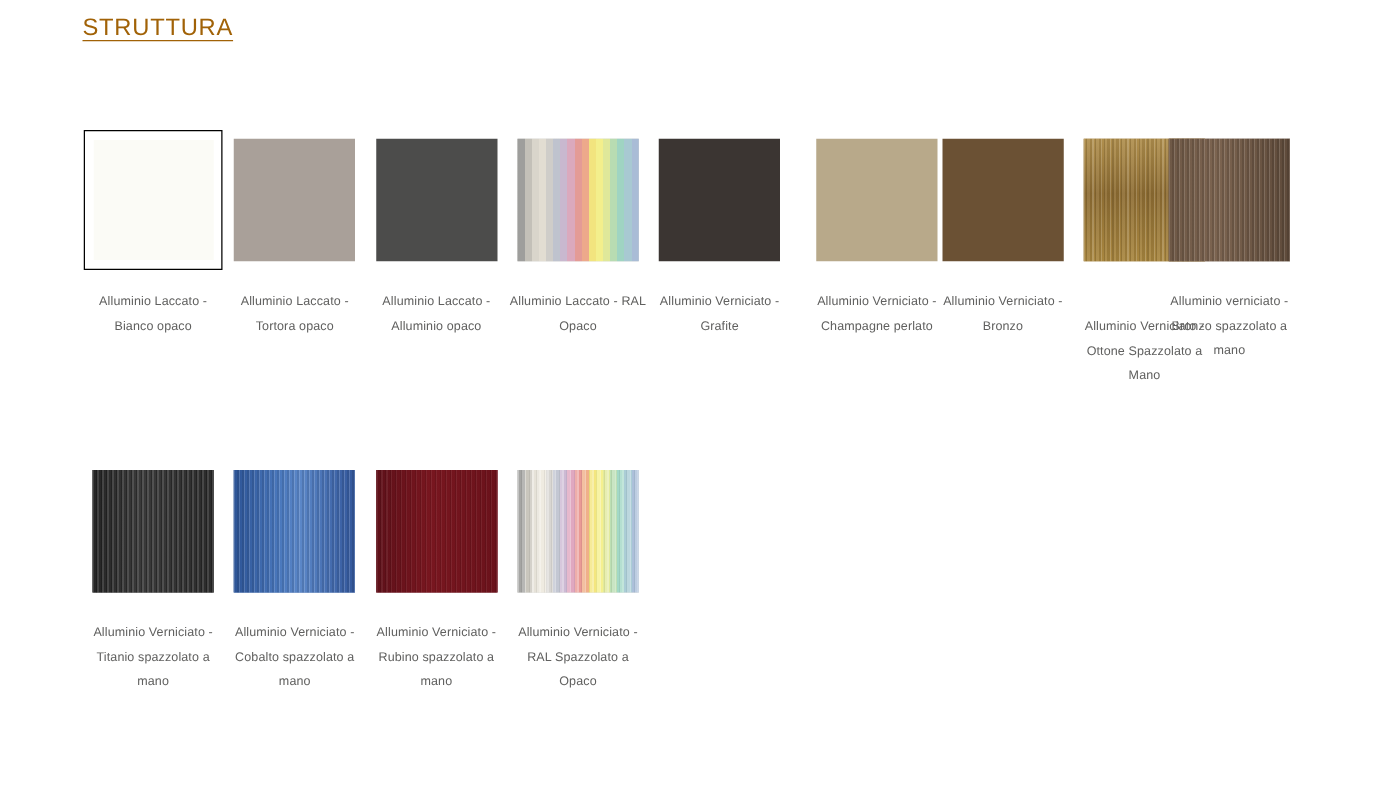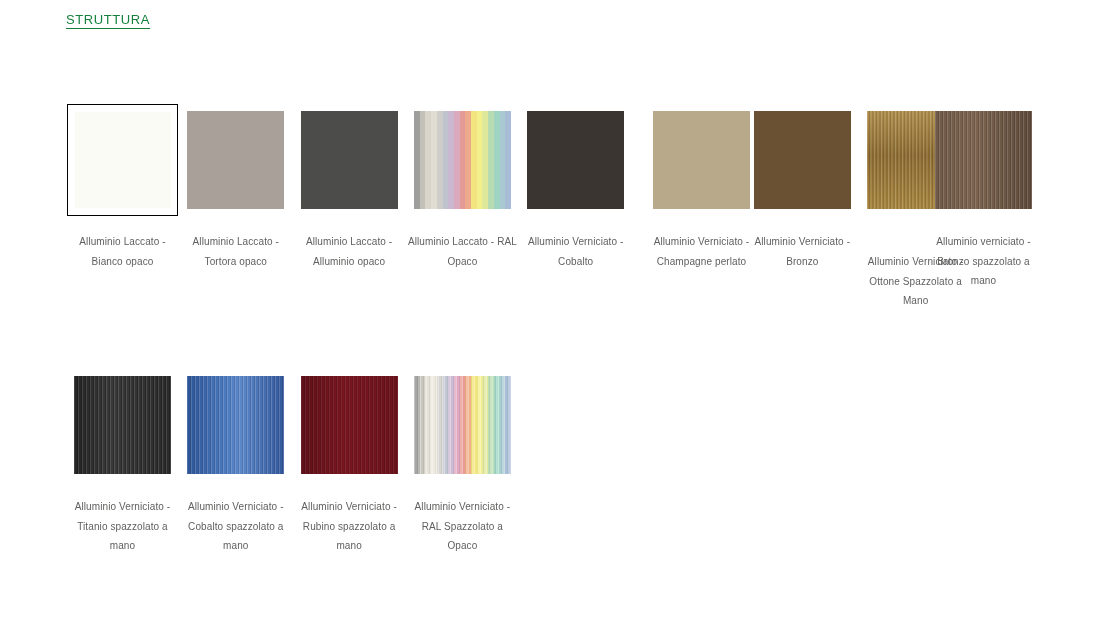--- a/index.html
+++ b/index.html
@@ -20,23 +20,23 @@
     width: 1116px;
     height: 637px;
     box-sizing: border-box;
   }
 
   
   .section-title {
     position: absolute;
     left: 66px;
     top: 12px;
-    font-size: 13px;
+    font-size: 19px;
     letter-spacing: 0.6px;
-    color: #15803d;
+    color: #a16207;
     font-weight: 400;
     text-decoration: underline;
     text-underline-offset: 4px;
     white-space: nowrap;
   }
 
   
   .grid {
     position: absolute;
     left: 66px;
@@ -153,21 +153,21 @@
         <div class="cell" style="left: 339.9px;">
           <div class="swatch-frame">
             <div class="swatch" style="background-image: linear-gradient(90deg, rgb(158, 158, 156) 0%, rgb(158, 158, 156) 5.882%, rgb(195, 192, 184) 5.882%, rgb(195, 192, 184) 11.765%, rgb(217, 213, 203) 11.765%, rgb(217, 213, 203) 17.647%, rgb(226, 221, 210) 17.647%, rgb(226, 221, 210) 23.529%, rgb(207, 205, 201) 23.529%, rgb(207, 205, 201) 29.412%, rgb(191, 195, 206) 29.412%, rgb(191, 195, 206) 35.294%, rgb(201, 184, 207) 35.294%, rgb(201, 184, 207) 41.176%, rgb(219, 169, 189) 41.176%, rgb(219, 169, 189) 47.059%, rgb(228, 155, 150) 47.059%, rgb(228, 155, 150) 52.941%, rgb(237, 169, 139) 52.941%, rgb(237, 169, 139) 58.824%, rgb(242, 228, 126) 58.824%, rgb(242, 228, 126) 64.706%, rgb(243, 239, 140) 64.706%, rgb(243, 239, 140) 70.588%, rgb(223, 232, 154) 70.588%, rgb(223, 232, 154) 76.471%, rgb(184, 220, 178) 76.471%, rgb(184, 220, 178) 82.353%, rgb(159, 212, 194) 82.353%, rgb(159, 212, 194) 88.235%, rgb(168, 201, 210) 88.235%, rgb(168, 201, 210) 94.118%, rgb(169, 188, 214) 94.118%, rgb(169, 188, 214) 100%); background-color: rgb(200, 200, 196);"></div>
           </div>
           <div class="label">Alluminio Laccato - RAL Opaco</div>
         </div>
         <div class="cell" style="left: 453.2px;">
           <div class="swatch-frame">
             <div class="swatch" style="background-color: rgb(59, 53, 50);"></div>
           </div>
-          <div class="label">Alluminio Verniciato - Cobalto</div>
+          <div class="label">Alluminio Verniciato - Grafite</div>
         </div>
         <div class="cell" style="left: 579px;">
           <div class="swatch-frame">
             <div class="swatch" style="background-color: rgb(184, 169, 138);"></div>
           </div>
           <div class="label">Alluminio Verniciato - Champagne perlato</div>
         </div>
         <div class="cell" style="left: 679.8px;">
           <div class="swatch-frame">
             <div class="swatch" style="background-color: rgb(107, 81, 52);"></div>

